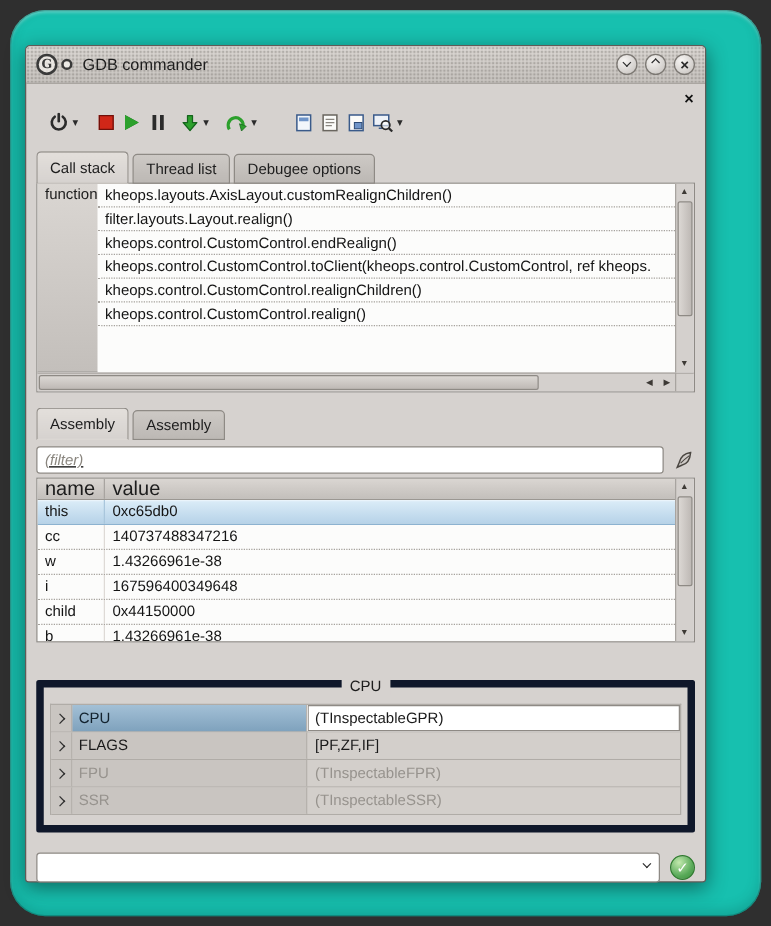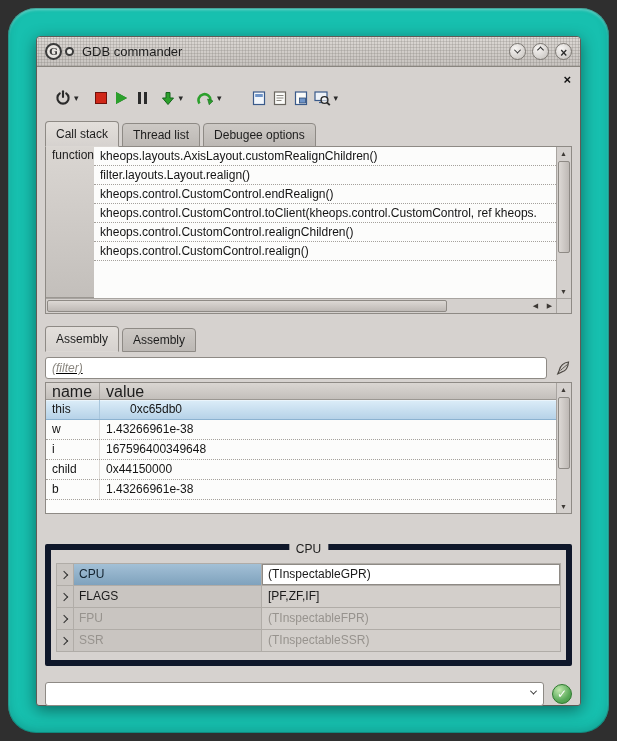--- a/index.html
+++ b/index.html
@@ -3,21 +3,21 @@
 <meta charset="utf-8">
 <style>
   * { margin:0; padding:0; box-sizing:border-box; }
   html,body { width:617px; height:741px; overflow:hidden; }
   body { background:#2f2f2f; font-family:"Liberation Sans","DejaVu Sans",sans-serif; position:relative; }
 
   .frame { position:absolute; left:8px; top:8px; width:601px; height:725px; background:#17c0af;
     border-radius:28px;
     box-shadow: inset 0 0 0 1px rgba(0,40,36,.25), inset 0 2px 3px rgba(255,255,255,.35), inset 0 -4px 10px rgba(0,60,55,.22); }
 
-  .window { position:absolute; left:28px; top:28px; width:545px; height:670px; background:#d6d2cf;
+  .window { position:absolute; left:12px; top:28px; width:545px; height:670px; background:#d6d2cf;
     border:1px solid #5f5b57; border-radius:4px 4px 3px 3px; box-shadow:0 4px 16px rgba(0,0,0,.45);
     display:flex; flex-direction:column; }
 
   
   .titlebar { flex:0 0 30px; display:flex; align-items:center; padding:0 8px;
     border-bottom:1px solid #89857f; border-radius:3px 3px 0 0;
     background-image: radial-gradient(circle, rgba(104,100,94,.35) 0.8px, rgba(0,0,0,0) 1.3px),
                       linear-gradient(#dcd8d4,#c7c3bf);
     background-size:3px 3px, 100% 100%; }
   .app-icon { width:17px; height:17px; border:2px solid #3a3a3a; border-radius:50%;
@@ -84,21 +84,21 @@
   .vars-panel { margin-top:3px; height:132px; border:1px solid #8e8a85; background:#fcfcfb;
     display:grid; grid-template-columns:1fr 15px; }
   .vars-main { overflow:hidden; }
   .vars-header { height:17px; display:flex; background:linear-gradient(#dad6d2,#c3bfbb);
     border-bottom:1px solid #9b9792; font-size:16px; color:#1d1d1d; }
   .vh-name { width:54px; padding-left:6px; border-right:1px solid #a8a4a0; }
   .vh-value { flex:1; padding-left:6px; }
   .var-row { height:20px; display:flex; font-size:12px; color:#141414; border-bottom:1px dotted #a5a19c; }
   .var-name { width:54px; padding-left:6px; border-right:1px solid #dedad6; line-height:19px; }
   .var-value { flex:1; padding-left:6px; line-height:19px; white-space:nowrap; overflow:hidden; }
-  .var-row.selected { background:linear-gradient(#dcedf8,#b6d2e8); border-bottom:1px solid #8cb2d0; box-shadow:inset 0 1px 0 #eaf4fb;gap:24px; }
+  .var-row.selected { background:linear-gradient(#dcedf8,#b6d2e8); border-bottom:1px solid #8cb2d0; box-shadow:inset 0 1px 0 #eaf4fb; }
   .var-row.selected .var-name { border-right-color:#a9c6dc; }
 
   
   .cpu-box { margin-top:30px; position:relative; border:6px solid #0f172a; border-radius:2px; padding:13px 5px 8px; }
   .cpu-legend { position:absolute; top:-8px; left:50%; transform:translateX(-50%);
     background:#d6d2cf; padding:0 7px; font-size:12px; color:#1d1d1d; }
   .cpu-grid { border:1px solid #b0aca7; border-bottom:none; }
   .cpu-row { display:flex; height:22px; border-bottom:1px solid #b0aca7; }
   .cpu-exp { flex:0 0 17px; background:#c9c5c1; border-right:1px solid #b0aca7; display:flex; align-items:center; justify-content:center; }
   .cpu-exp::before { content:""; width:5px; height:5px; border-right:1.6px solid #2e2e2e; border-top:1.6px solid #2e2e2e; transform:rotate(45deg); margin-right:2px; }
@@ -293,20 +293,24 @@
             <span class="vh-name">name</span>
             <span class="vh-value">value</span>
           </div>
           <div>
 
               <div class="var-row selected">
                 <span class="var-name">this</span>
                 <span class="var-value">0xc65db0</span>
               </div>
 
+              <div class="var-row">
+                <span class="var-name">cc</span>
+                <span class="var-value">140737488347216</span>
+              </div>
 
               <div class="var-row">
                 <span class="var-name">w</span>
                 <span class="var-value">1.43266961e-38</span>
               </div>
 
               <div class="var-row">
                 <span class="var-name">i</span>
                 <span class="var-value">167596400349648</span>
               </div>

